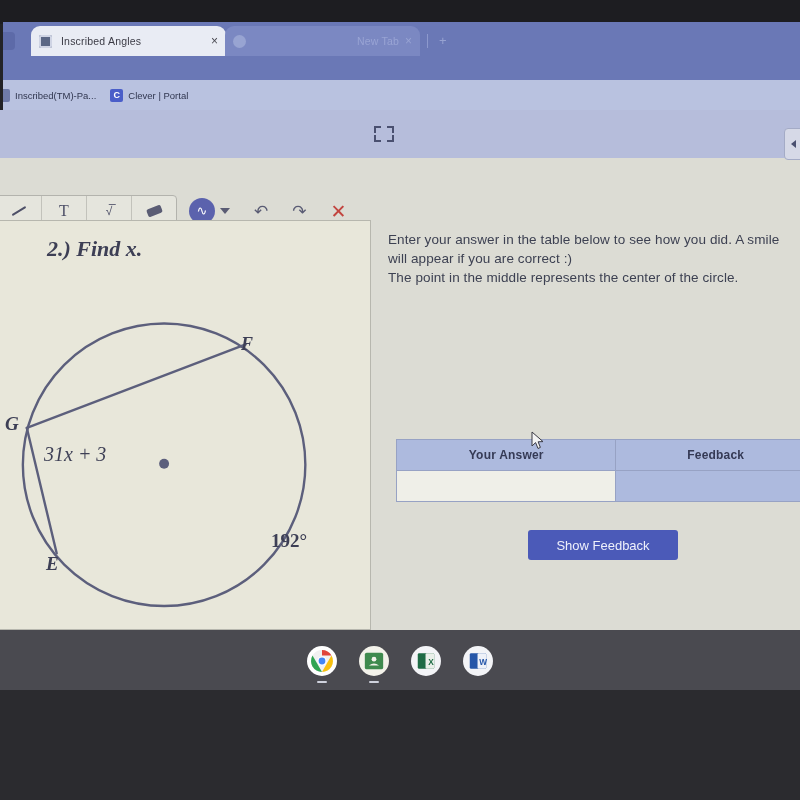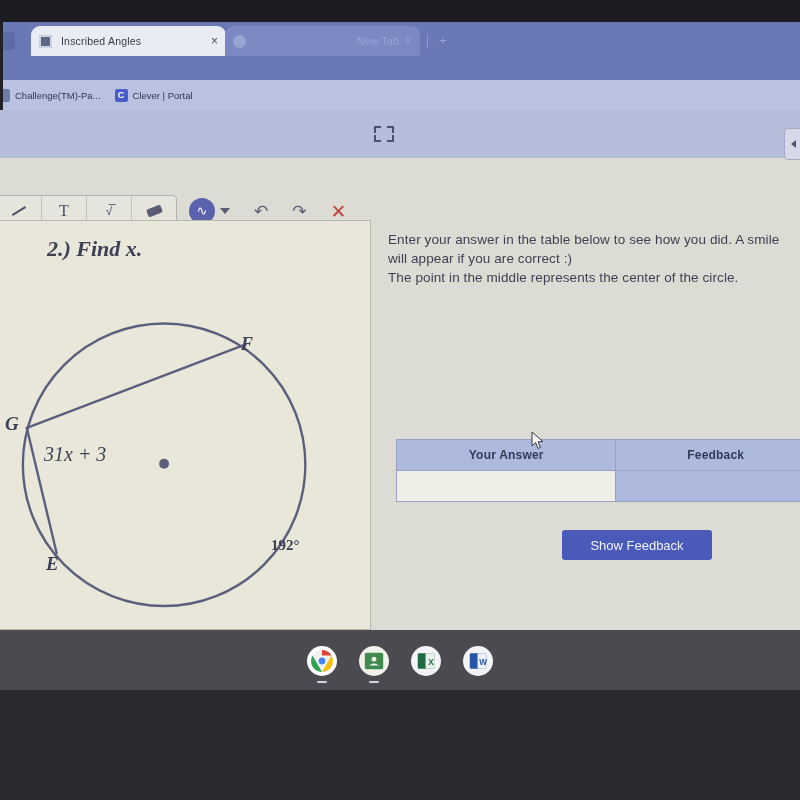--- a/index.html
+++ b/index.html
@@ -175,21 +175,21 @@
   .ansTable td.answer{background:#efefe8;}
   .ansTable td.feedback{background:#adbade;}
   .ansTable .c1{width:240px;}
   .ansTable .c2{width:216px;}
 
   .showfb{
     position:absolute;left:528px;top:420px;width:150px;height:30px;
     background:#4b5ab8;color:#eef0fb;
     border:none;border-radius:3px;
     font-family:"Liberation Sans",sans-serif;font-size:13px;
-    display:flex;align-items:center;justify-content:center;margin-left:34px;
+    display:flex;align-items:center;justify-content:center;
   }
 
   
   .cursor{position:absolute;left:531px;top:321px;width:14px;height:20px;}
 
   
   .shelf{
     position:absolute;left:0;top:630px;width:800px;height:62px;
     background:#4a4a50;
   }
@@ -233,21 +233,21 @@
       </div>
 
       <div class="tabdiv"></div>
       <div class="newtab-btn">+</div>
     </div>
 
 
     <div class="bookmarks">
       <div class="bm" style="margin-left:-6px;">
         <span class="bm-ico doc"></span>
-        <span class="bm-label">Challenge(TM)-Pa...</span>
+        <span class="bm-label">Inscribed(TM)-Pa...</span>
       </div>
       <div class="bm">
         <span class="bm-ico clever">C</span>
         <span class="bm-label">Clever | Portal</span>
       </div>
     </div>
   </div>
 
   <div class="page">
 
@@ -304,21 +304,21 @@
       <div style="position:absolute;left:50px;top:15px;font-family:'Liberation Serif',serif;font-style:italic;font-weight:bold;font-size:22px;color:#3d3f55;">2.) Find x.</div>
 
       <div style="position:absolute;left:244px;top:113px;font-family:'Liberation Serif',serif;font-style:italic;font-weight:bold;font-size:18px;color:#3d3f55;">F</div>
 
       <div style="position:absolute;left:8px;top:192px;font-family:'Liberation Serif',serif;font-style:italic;font-weight:bold;font-size:19px;color:#3d3f55;">G</div>
 
       <div style="position:absolute;left:49px;top:332px;font-family:'Liberation Serif',serif;font-style:italic;font-weight:bold;font-size:19px;color:#3d3f55;">E</div>
 
       <div style="position:absolute;left:47px;top:222px;font-family:'Liberation Serif',serif;font-style:italic;font-size:20px;color:#3d3f55;">31x + 3</div>
 
-      <div style="position:absolute;left:274px;top:316px;font-family:'Liberation Serif',serif;font-weight:bold;font-size:15px;color:#3d3f55;">192°</div>
+      <div style="position:absolute;left:274px;top:309px;font-family:'Liberation Serif',serif;font-weight:bold;font-size:19px;color:#3d3f55;">192°</div>
     </div>
 
     <div class="rpanel">
       <div class="rtext second">Enter your answer in the table below to see how you did. A smile will appear if you are correct :)</div>
       <div class="rtext">The point in the middle represents the center of the circle.</div>
     </div>
 
     <table class="ansTable">
       <tbody>
           <tr>

